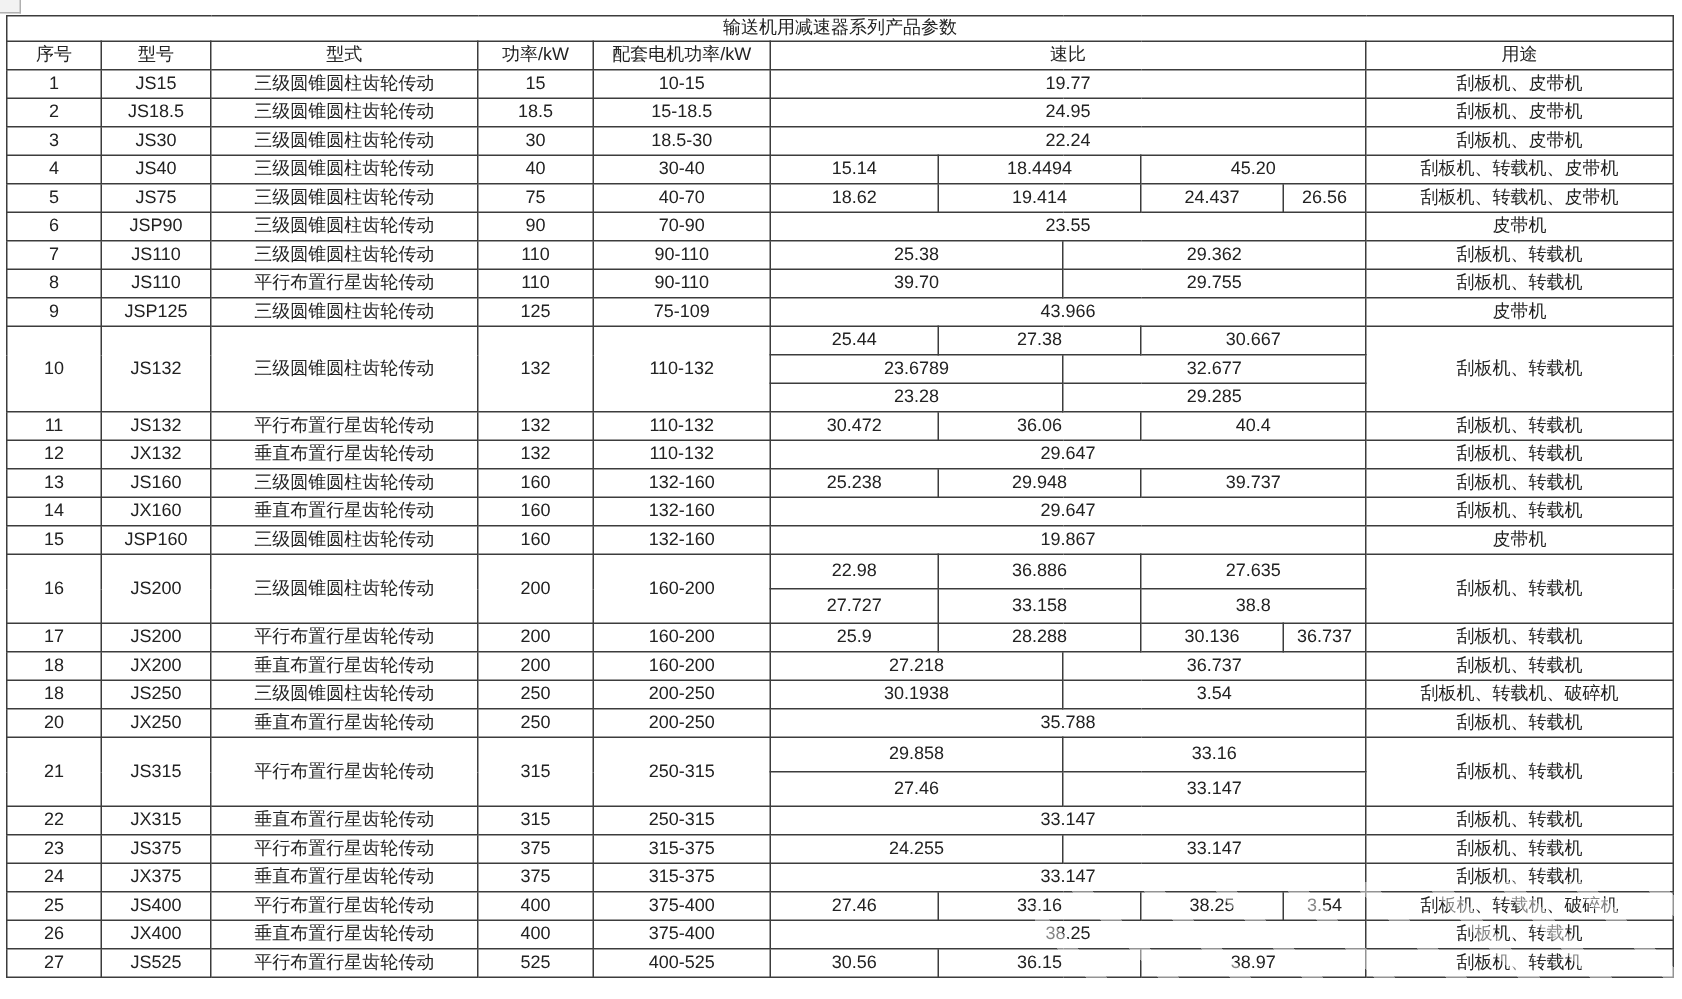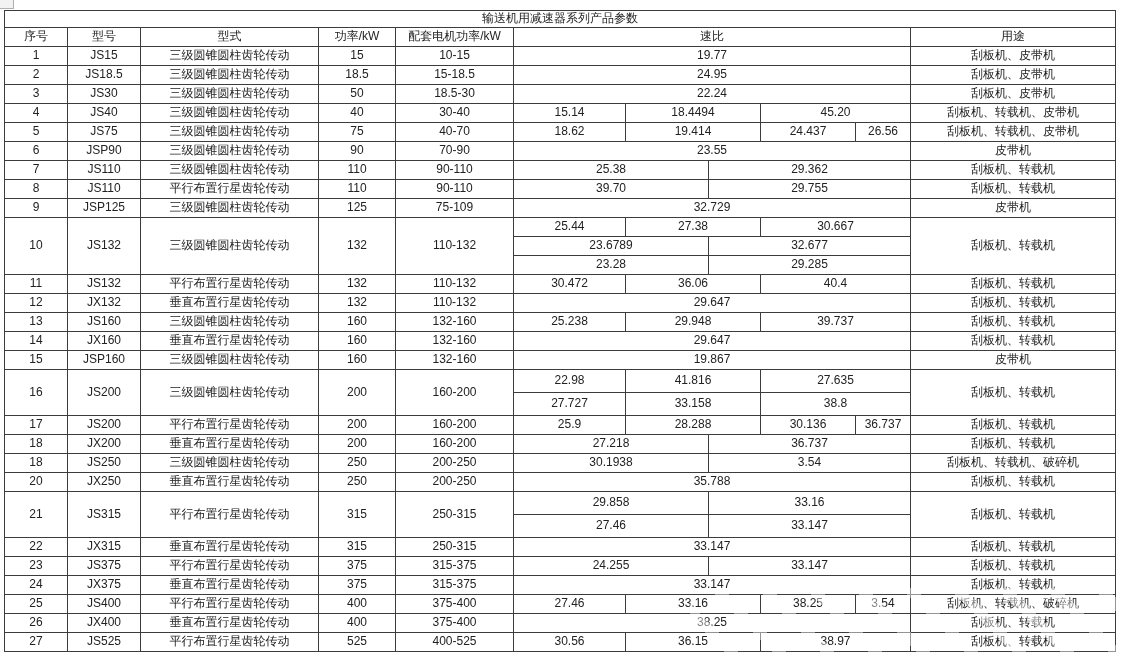--- a/index.html
+++ b/index.html
@@ -82,21 +82,21 @@
         <td rowspan="1">三级圆锥圆柱齿轮传动</td>
         <td rowspan="1">18.5</td>
         <td rowspan="1">15-18.5</td>
         <td colspan="5">24.95</td>
         <td rowspan="1">刮板机、皮带机</td>
       </tr>
       <tr>
         <td rowspan="1">3</td>
         <td rowspan="1">JS30</td>
         <td rowspan="1">三级圆锥圆柱齿轮传动</td>
-        <td rowspan="1">50</td>
+        <td rowspan="1">30</td>
         <td rowspan="1">18.5-30</td>
         <td colspan="5">22.24</td>
         <td rowspan="1">刮板机、皮带机</td>
       </tr>
       <tr>
         <td rowspan="1">4</td>
         <td rowspan="1">JS40</td>
         <td rowspan="1">三级圆锥圆柱齿轮传动</td>
         <td rowspan="1">40</td>
         <td rowspan="1">30-40</td>
@@ -145,21 +145,21 @@
         <td colspan="2">39.70</td>
         <td colspan="3">29.755</td>
         <td rowspan="1">刮板机、转载机</td>
       </tr>
       <tr>
         <td rowspan="1">9</td>
         <td rowspan="1">JSP125</td>
         <td rowspan="1">三级圆锥圆柱齿轮传动</td>
         <td rowspan="1">125</td>
         <td rowspan="1">75-109</td>
-        <td colspan="5">32.729</td>
+        <td colspan="5">43.966</td>
         <td rowspan="1">皮带机</td>
       </tr>
       <tr>
         <td rowspan="3">10</td>
         <td rowspan="3">JS132</td>
         <td rowspan="3">三级圆锥圆柱齿轮传动</td>
         <td rowspan="3">132</td>
         <td rowspan="3">110-132</td>
         <td colspan="1">25.44</td>
         <td colspan="2">27.38</td>
@@ -223,21 +223,21 @@
         <td colspan="5">19.867</td>
         <td rowspan="1">皮带机</td>
       </tr>
       <tr class="tall">
         <td rowspan="2">16</td>
         <td rowspan="2">JS200</td>
         <td rowspan="2">三级圆锥圆柱齿轮传动</td>
         <td rowspan="2">200</td>
         <td rowspan="2">160-200</td>
         <td colspan="1">22.98</td>
-        <td colspan="2">41.816</td>
+        <td colspan="2">36.886</td>
         <td colspan="2">27.635</td>
         <td rowspan="2">刮板机、转载机</td>
       </tr>
       <tr class="tall">
         <td colspan="1">27.727</td>
         <td colspan="2">33.158</td>
         <td colspan="2">38.8</td>
       </tr>
       <tr>
         <td rowspan="1">17</td>

